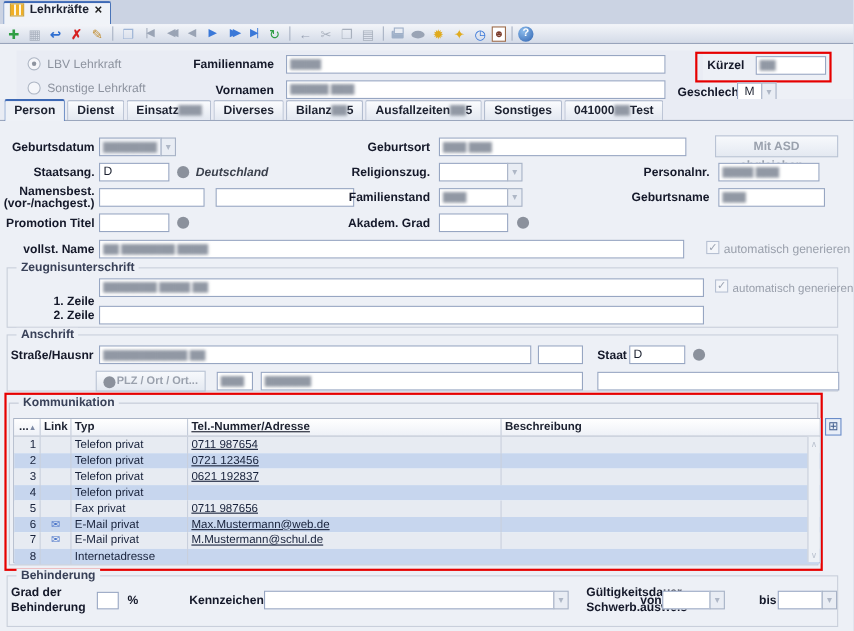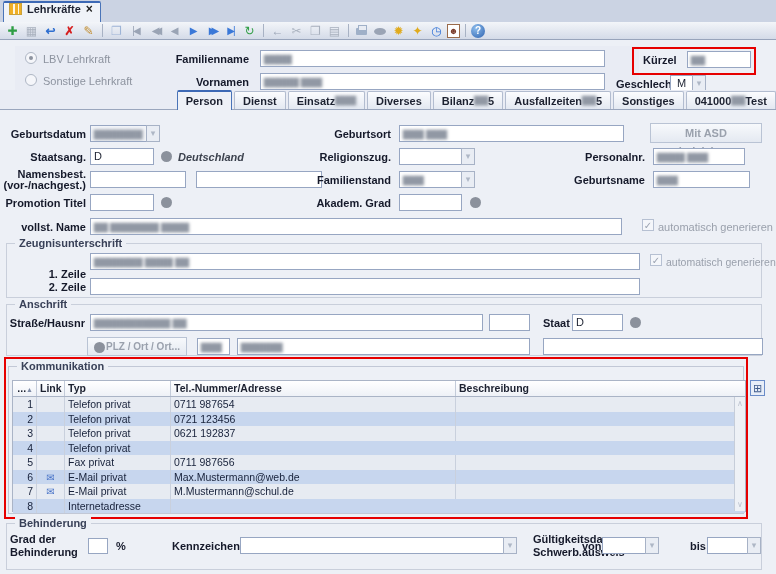--- a/index.html
+++ b/index.html
@@ -44,21 +44,21 @@
   .arrbox { position:absolute; width:14px; height:17px; background:#e9edf4; border:1px solid #a7b2c6;
             color:#aeb7c6; text-align:center; font-size:9px; line-height:14px; }
   .radio { position:absolute; width:12px; height:12px; border-radius:50%; border:1px solid #aeb6c4;
            background:#f5f6fa; }
   .radio .dotin { position:absolute; left:3px; top:3px; width:4px; height:4px; border-radius:50%; background:#8d939f; }
   .glbl { position:absolute; color:#8d939f; white-space:nowrap; }
   .hl { position:absolute; border:2px solid #e60000; }
 
   
   .pagetabs { position:absolute; left:0; top:90px; width:776px; height:20px; background:#e9ecf4;
-              border-bottom:1px solid #9aa6bd; display:flex; align-items:flex-end; gap:2px; padding-left:4px;justify-content:flex-end; }
+              border-bottom:1px solid #9aa6bd; display:flex; align-items:flex-end; gap:2px; padding-left:4px; }
   .ptab { height:18px; padding:0 8px; display:flex; align-items:center;
           background:linear-gradient(#fbfcfe,#e3e8f1); border:1px solid #b2bccf; border-bottom:none;
           border-radius:2px 2px 0 0; font-weight:600; white-space:nowrap; }
   .ptab.active { height:20px; background:#eef1f7; border:1px solid #4a74b8; border-bottom:none;
                  border-top:2px solid #3d69b5; font-weight:700; margin-bottom:-1px; }
 
   
   .panel { position:absolute; left:0; top:110px; width:776px; height:464px; background:#edf0f6; }
   .group { position:absolute; border:1px solid #c9cfdb; }
   .glegend { position:absolute; top:-7px; left:8px; background:#edf0f6; padding:0 4px;
@@ -78,21 +78,21 @@
   .khead { display:flex; height:16px; background:linear-gradient(#ffffff,#eef1f7);
            border-bottom:1px solid #aab4c6; font-weight:700; font-size:10.5px; }
   .khead .hc { border-right:1px solid #c3cbd9; padding:1px 3px; white-space:nowrap; overflow:hidden; }
   .kbody { position:absolute; left:0; top:16px; right:0; bottom:0; }
   .krow { display:flex; height:14.5px; font-size:10.5px; color:#17213a; }
   .krow:nth-child(odd) { background:#e7ebf2; }
   .krow:nth-child(even) { background:#c7d6ee; }
   .krow .c { border-right:1px solid #c9d0dd; padding:0 3px; line-height:14.5px;
              white-space:nowrap; overflow:hidden; }
   .w0{width:24px;text-align:right;} .w1{width:28px;text-align:center;} .w2{width:106px;}
-  .w3{width:285px;} .w4{flex:1;border-right:none!important;}
+  .w3{width:285px;text-decoration:underline;} .w4{flex:1;border-right:none!important;}
   .mailic{color:#4a74c8;font-size:10px;}
   .kscroll { position:absolute; right:0; top:16px; bottom:0; width:11px;
              background:#eef1f6; border-left:1px solid #c6cdd9; }
   .sarr { position:absolute; left:0; width:10px; text-align:center; color:#bcc3d0; font-size:8px; }
   .gridbtn { position:absolute; left:750px; top:270px; width:15px; height:16px;
              border:1px solid #6a8cc8; background:#e8eef8; color:#3d5a8a;
              font-size:11px; line-height:14px; text-align:center; }
 </style>
 </head>
 <body>

